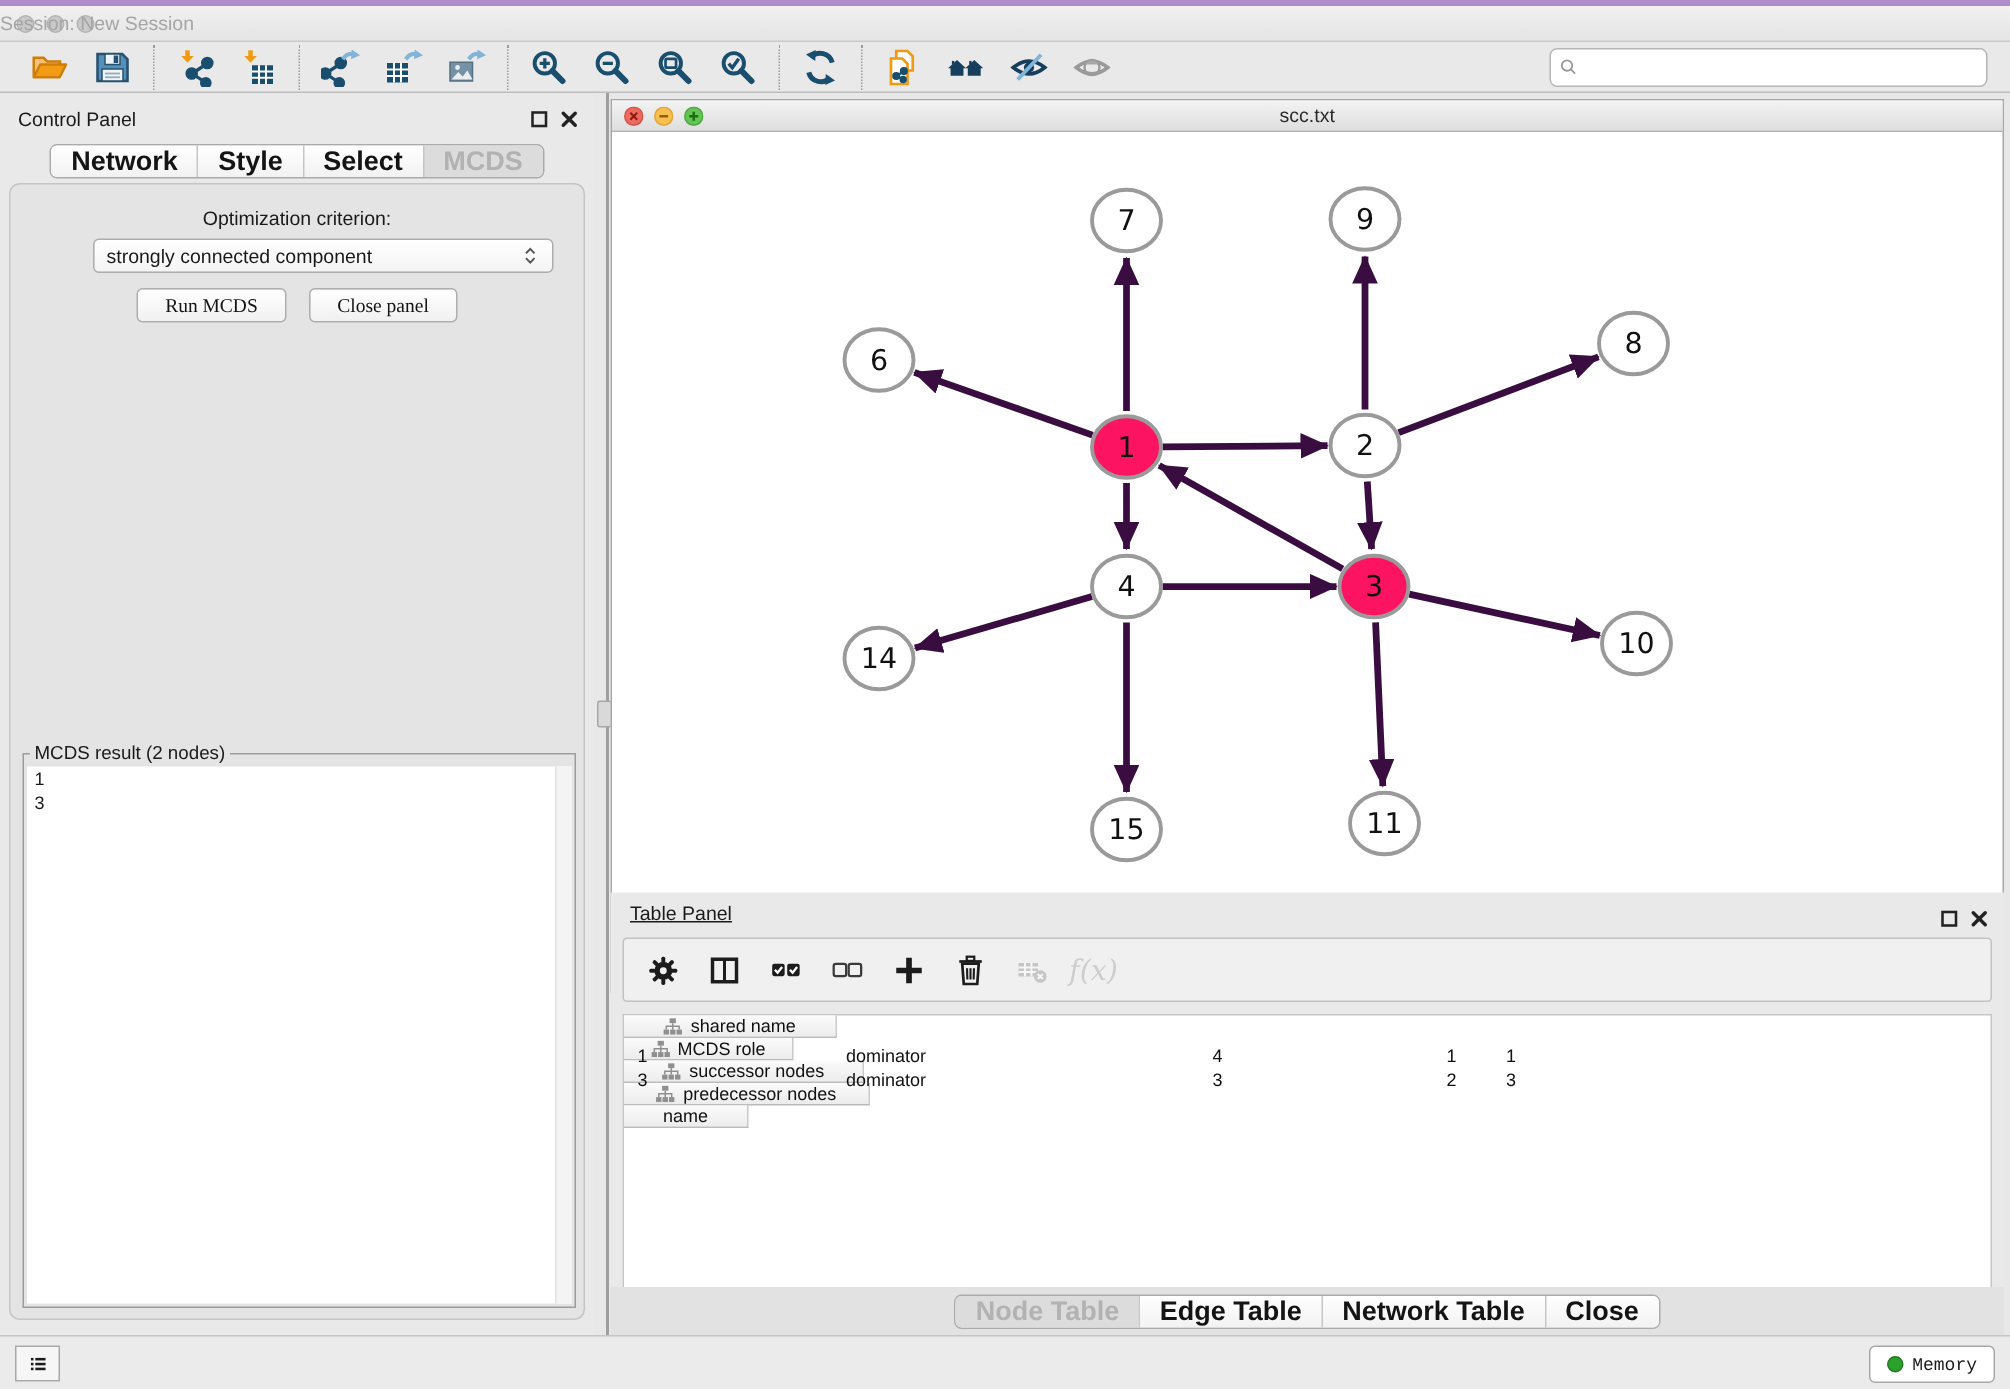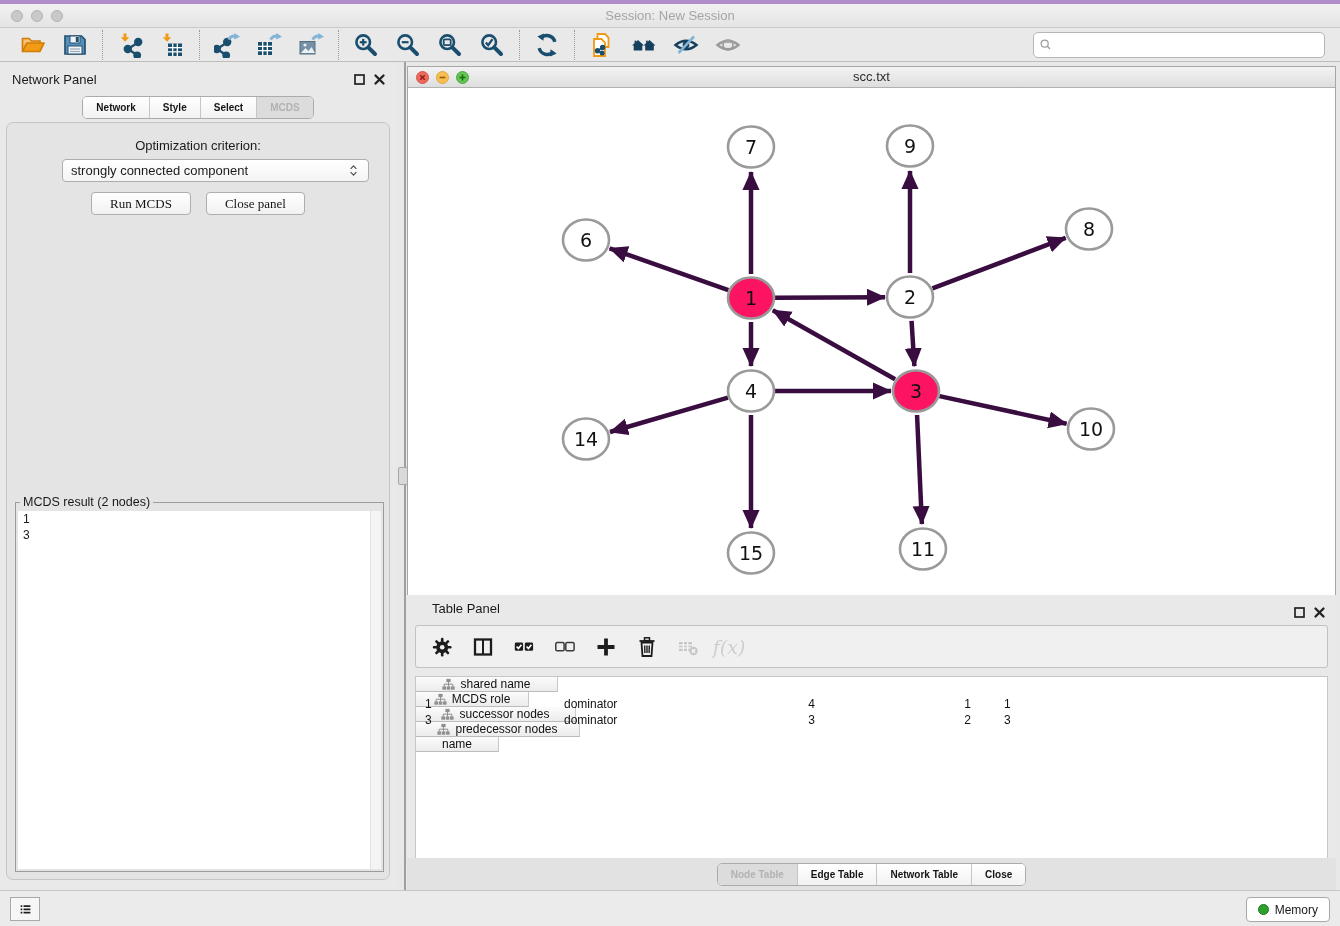--- a/index.html
+++ b/index.html
@@ -4,38 +4,38 @@
 <style>
 * { margin:0; padding:0; box-sizing:border-box; }
 html,body { width:1340px; height:926px; overflow:hidden; }
 body { font-family:"Liberation Sans",sans-serif; font-size:13px; color:#1a1a1a; background:#e8e8e8; position:relative; }
 
 
 .top-accent { position:absolute; left:0; top:0; width:100%; height:4px; background:#b18ccb; }
 .titlebar { position:absolute; left:0; top:4px; width:100%; height:24px; background:linear-gradient(#f1f1f1,#e4e4e4); border-bottom:1px solid #c9c9c9; }
 .traffic-lights { position:absolute; left:11px; top:6px; display:flex; gap:8px; }
 .tl { width:12px; height:12px; border-radius:50%; background:#c9c9c9; border:1px solid #b3b3b3; }
-.win-title { position:absolute; width:100%; text-align:center; line-height:23px; color:#a5a5a5; }
+.win-title { position:absolute; width:100%; text-align:left; line-height:23px; color:#a5a5a5; }
 
 
 .main-toolbar { position:absolute; left:0; top:28px; width:100%; height:34px; background:#e9e9e9; border-bottom:1px solid #bdbdbd; display:flex; align-items:center; padding:0 6px; }
 .tb-groups { display:flex; align-items:center; height:100%; }
 .tb-group { display:flex; align-items:center; gap:16px; padding:0 14px; }
 .tb-sep { height:30px; border-left:1px dotted #9b9b9b; }
 .tb-icon { width:26px; height:26px; display:inline-flex; }
 .tb-icon svg { width:26px; height:26px; }
 .search-box { margin-left:auto; margin-right:9px; width:292px; height:26px; background:#fff; border:1px solid #b6b6b6; border-radius:5px; display:flex; align-items:center; padding:0 5px; }
 .search-box input { border:none; outline:none; flex:1; font-family:inherit; font-size:13px; background:transparent; }
 
 
 .panel-title { font-size:13px; color:#1a1a1a; }
 .mini-icon { width:13px; height:13px; display:inline-flex; }
 .mini-icon svg { width:13px; height:13px; }
 .seg { display:inline-flex; background:#fff; border:1px solid #ababab; border-radius:5px; overflow:hidden; height:23px; }
-.seg-btn { font-family:inherit; font-size:10px; font-weight:700; color:#141414; background:linear-gradient(#ffffff,#f2f2f2); padding:0 13px; border:none; border-left:1px solid #c6c6c6; cursor:default; }
+.seg-btn { font-family:inherit; font-size:18px; font-weight:700; color:#141414; background:linear-gradient(#ffffff,#f2f2f2); padding:0 13px; border:none; border-left:1px solid #c6c6c6; cursor:default; }
 .seg-btn:first-child { border-left:none; }
 .seg-btn.active { background:#dcdcdc; color:#b2b2b2; }
 
 
 .control-panel { position:absolute; left:0; top:62px; width:396px; height:828px; background:#e9e9e9; }
 .cp-title { position:absolute; left:12px; top:10px; }
 .panel-btns { position:absolute; right:10px; top:11px; display:flex; gap:7px; }
 .cp-tabs { position:absolute; left:0; top:34px; width:100%; display:flex; justify-content:center; }
 .cp-inner { position:absolute; left:6px; top:60px; width:384px; height:758px; background:#e4e4e4; border:1px solid #c5c5c5; border-radius:7px; }
 .opt-label { position:absolute; left:0; top:15px; width:100%; text-align:center; }
@@ -57,37 +57,37 @@
 .network-window { position:absolute; left:407px; top:66px; width:929px; height:596px; background:#fff; border:1px solid #a6a6a6; }
 .nw-titlebar { position:relative; height:21px; background:linear-gradient(#f3f3f3,#dedede); border-bottom:1px solid #b1b1b1; }
 .nw-lights { position:absolute; left:8px; top:4px; display:flex; gap:7px; }
 .nw-lights span { width:13px; height:13px; display:inline-flex; }
 .nw-title { text-align:center; line-height:20px; color:#2b2b2b; }
 .nw-canvas { position:absolute; left:0; top:21px; width:927px; height:503px; }
 .nw-resize-dot { position:absolute; left:459px; bottom:-4px; width:7px; height:7px; background:#e0e0e0; border:1px solid #bdbdbd; }
 
 
 .table-panel { position:absolute; left:407px; top:595px; width:929px; height:295px; background:#e9e9e9; }
-.tp-title { position:absolute; left:25px; top:6px; }
+.tp-title { position:absolute; left:13px; top:6px;text-decoration:underline; }
 .tp-toolbar { position:absolute; left:8px; top:30px; width:913px; height:43px; background:#f0f0f0; border:1px solid #c2c2c2; border-radius:3px; display:flex; align-items:center; gap:19px; padding:0 15px; }
 .tp-icon { width:22px; height:22px; display:inline-flex; align-items:center; justify-content:center; }
 .tp-icon svg { width:22px; height:22px; }
 .tp-icon.disabled { opacity:.42; filter:grayscale(1); }
 .fx-label { font-family:"DejaVu Serif",serif; font-style:italic; font-size:19px; color:#9f9f9f; }
 .tp-table { position:absolute; left:8px; top:81px; width:913px; height:182px; background:#fff; border:1px solid #c6c6c6; border-bottom:none; }
 .thead { display:flex; height:19px;flex-direction:column; }
 .th { display:flex; align-items:center; justify-content:center; gap:5px; background:linear-gradient(#fbfbfb,#ececec); border-right:1px solid #c9c9c9; border-bottom:1px solid #bbbbbb; font-size:12px; color:#111; }
 .trow { display:flex; height:16px; }
 .td { font-size:12px; display:flex; align-items:center; color:#111; }
 .tp-tabs { position:absolute; left:0; top:263px; width:100%; height:32px; background:#e2e2e2; display:flex; justify-content:center; align-items:center; }
 
 
 .statusbar { position:absolute; left:0; top:890px; width:100%; height:36px; background:#ebebeb; border-top:1px solid #c5c5c5; }
 .list-btn { position:absolute; left:10px; top:6px; width:30px; height:24px; background:#f6f6f6; border:1px solid #a8a8a8; display:flex; align-items:center; justify-content:center; }
-.memory-btn { position:absolute; right:10px; top:6px; height:25px; background:#fff; border:1px solid #a8a8a8; border-radius:4px; display:flex; align-items:center; gap:6px; padding:0 11px; font-size:12px; }
+.memory-btn { position:absolute; right:10px; top:6px; height:25px; background:#fff; border:1px solid #a8a8a8; border-radius:4px; display:flex; align-items:center; gap:6px; padding:0 11px; font-size:12px;font-family:Liberation Mono, monospace; }
 .mem-dot { width:11px; height:11px; border-radius:50%; background:#2ca02c; border:1px solid #1f7a1f; }
 </style>
 </head>
 <body>
 
 <div>
   <div class="top-accent"></div>
 
   <div class="titlebar">
     <div class="traffic-lights">
@@ -280,21 +280,21 @@
         <svg viewBox="0 0 16 16">
             <circle cx="7" cy="7" r="4.3" fill="none" stroke="#9a9a9a" stroke-width="1.5"></circle>
             <line x1="10.2" y1="10.2" x2="13.6" y2="13.6" stroke="#9a9a9a" stroke-width="1.5"></line>
           </svg>
       </span>
       <input value="" style="">
     </div>
   </div>
 
   <div class="control-panel">
-    <div class="cp-title panel-title">Network Panel</div>
+    <div class="cp-title panel-title">Control Panel</div>
     <div class="panel-btns">
       <span class="mini-icon">
         <svg viewBox="0 0 13 13">
             <rect x="2" y="2" width="9" height="9" fill="none" stroke="#222" stroke-width="1.7"></rect>
           </svg>
       </span>
       <span class="mini-icon">
         <svg viewBox="0 0 13 13">
             <path d="M2.5 2.5 L10.5 10.5 M10.5 2.5 L2.5 10.5" stroke="#222" stroke-width="2.3" stroke-linecap="round"></path>
           </svg>

